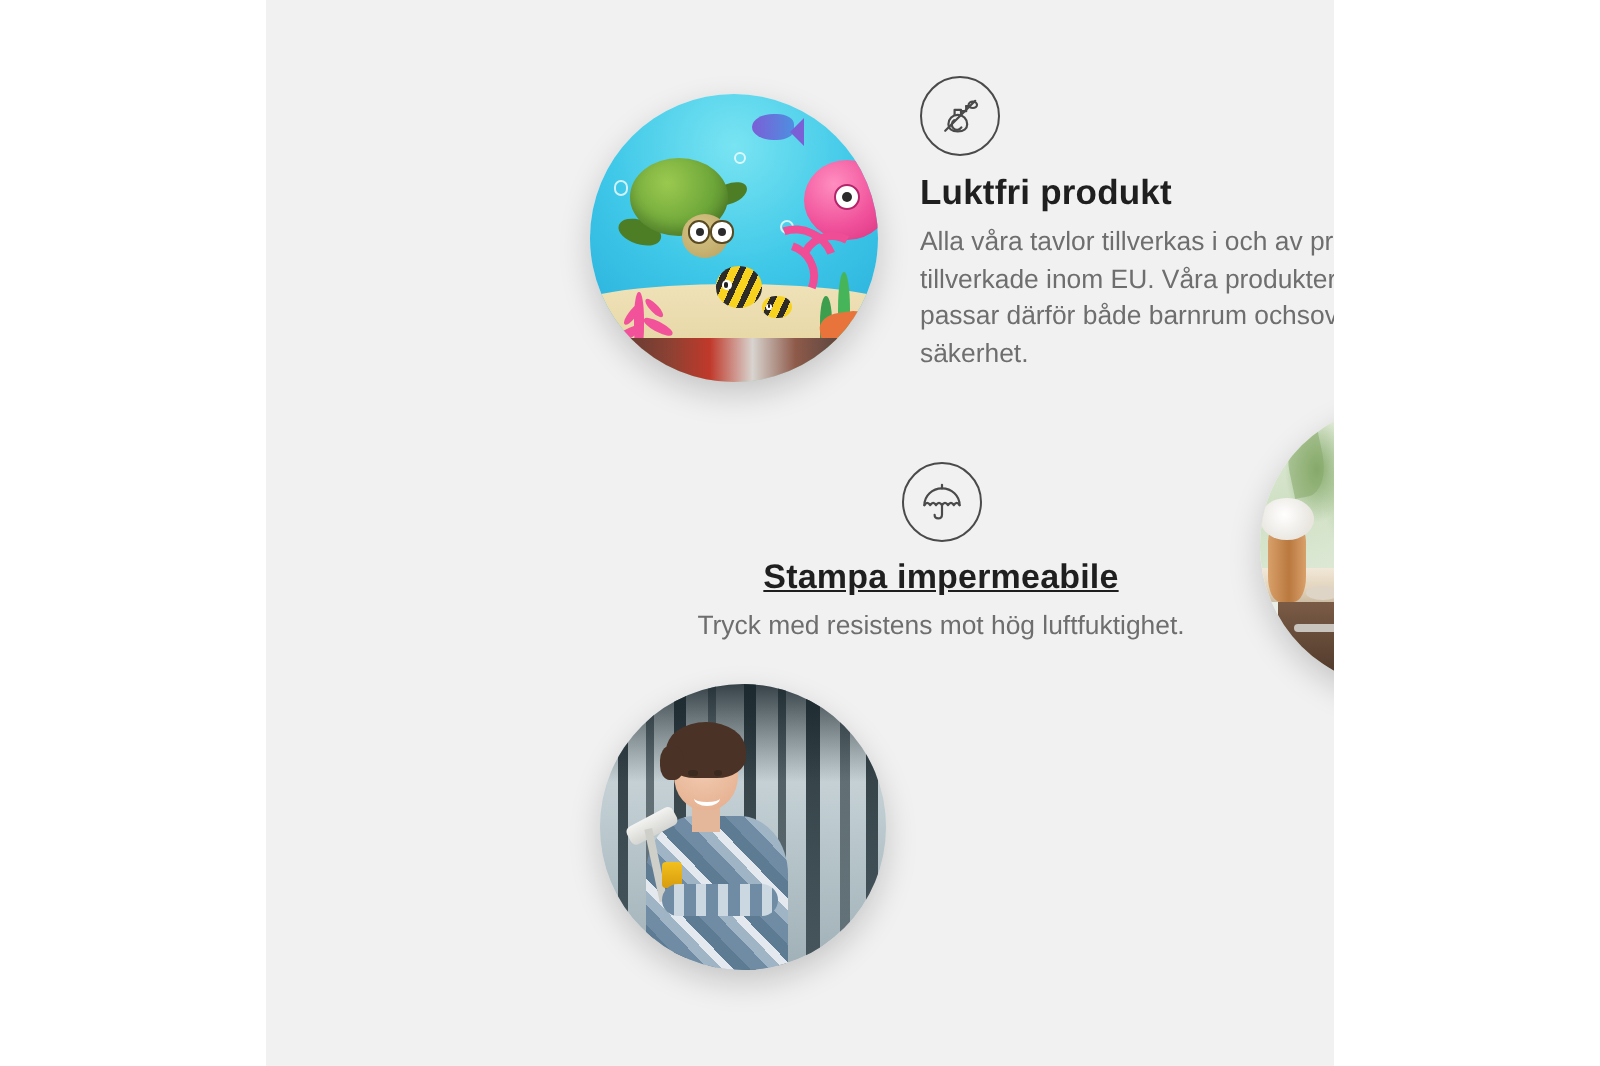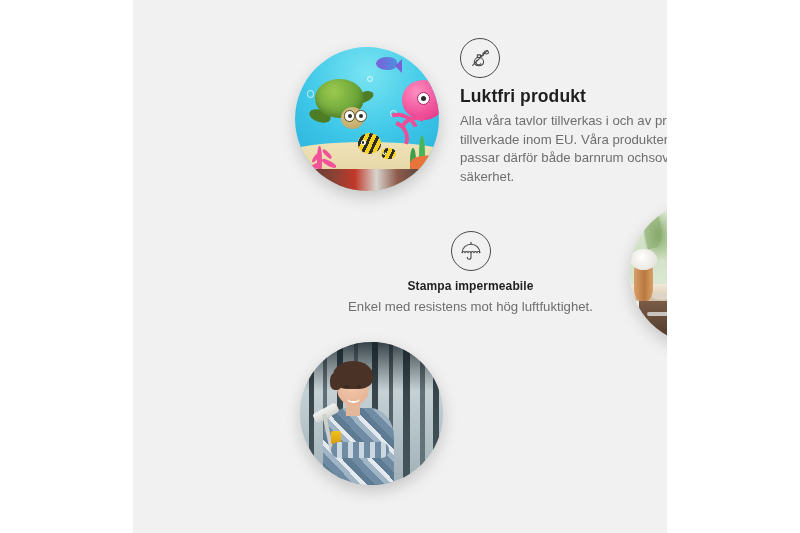--- a/index.html
+++ b/index.html
@@ -375,21 +375,21 @@
     margin: 0;
     font-size: 13.2px;
     line-height: 1.42;
     color: #6e6e6e;
   }
 
   
   #feature-odourless { left: 327px; top: 38px; width: 300px; text-align: left; }
   #feature-waterproof { left: 205px; top: 231px; width: 265px; text-align: center; }
   #feature-waterproof .icon-circle { margin: 0 auto; }
-  #feature-waterproof h3 { font-size: 12px; }
+  #feature-waterproof h3 { font-size: 17px; text-decoration: underline; }
   #feature-easy { left: 330px; top: 400px; width: 240px; text-align: left; }
   #feature-easy h3 { font-size: 17px; }
 
   
   #photo-underwater { left: 162px; top: 47px; width: 144px; height: 144px; }
   #photo-bathroom  { left: 497px; top: 202px; width: 142px; height: 142px; }
   #photo-forest    { left: 167px; top: 342px; width: 143px; height: 143px; }
 </style>
 </head>
 <body>
@@ -503,18 +503,18 @@
     <div class="feature" id="feature-waterproof">
       <div class="icon-circle">
         <svg width="24" height="24" viewBox="0 0 24 24" fill="none" stroke="#4a4a4a" stroke-width="1.1" stroke-linecap="round" stroke-linejoin="round">
           <path d="M3.2 13.6C3.2 8.9 7.1 5.2 12 5.2s8.8 3.7 8.8 8.4"></path>
           <path d="M3.2 13.6c.9-1.5 1.9-1.5 2.9 0 1-1.5 2-1.5 2.9 0 1-1.5 2-1.5 3 0 1-1.5 2-1.5 3 0 1-1.5 2-1.5 2.9 0 1-1.5 2-1.5 2.9 0"></path>
           <line x1="12" y1="5.2" x2="12" y2="3.4"></line>
           <path d="M12 13.6v4.6c0 1.2-.8 2-1.9 2s-1.8-.8-1.8-1.8"></path>
         </svg>
       </div>
       <h3>Stampa impermeabile</h3>
-      <p>Enkel med resistens mot hög luftfuktighet.</p>
+      <p>Tryck med resistens mot hög luftfuktighet.</p>
     </div>
 
 
   </div>
 </div>
 
 </body></html>

